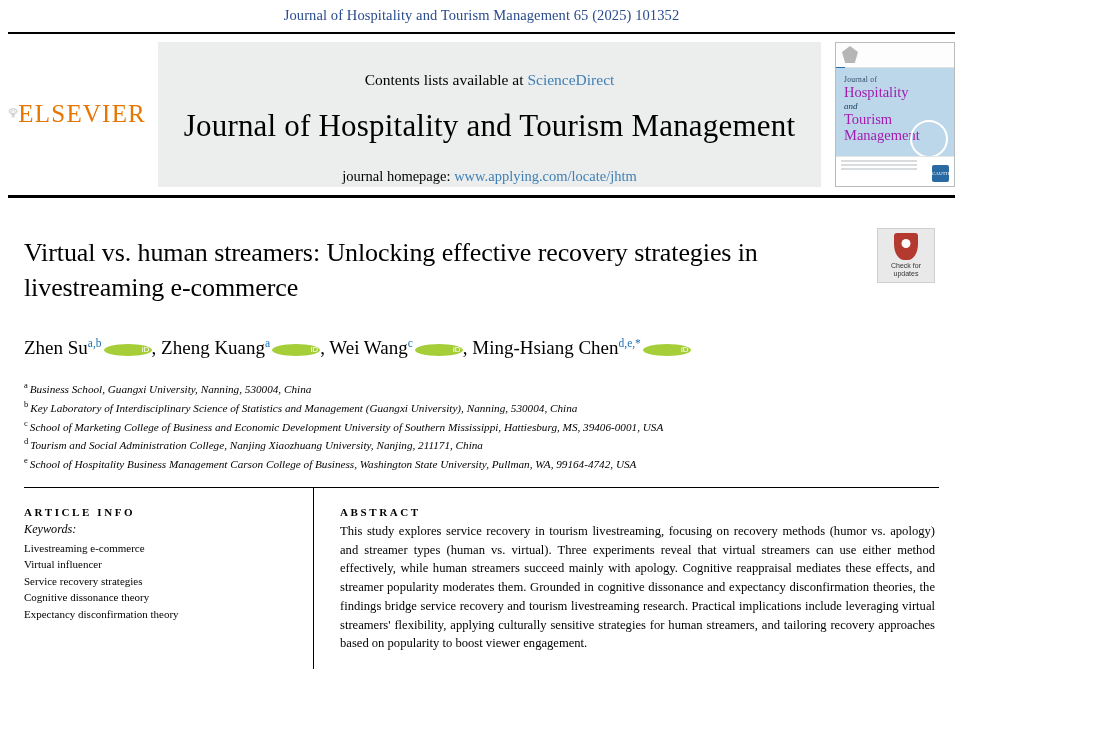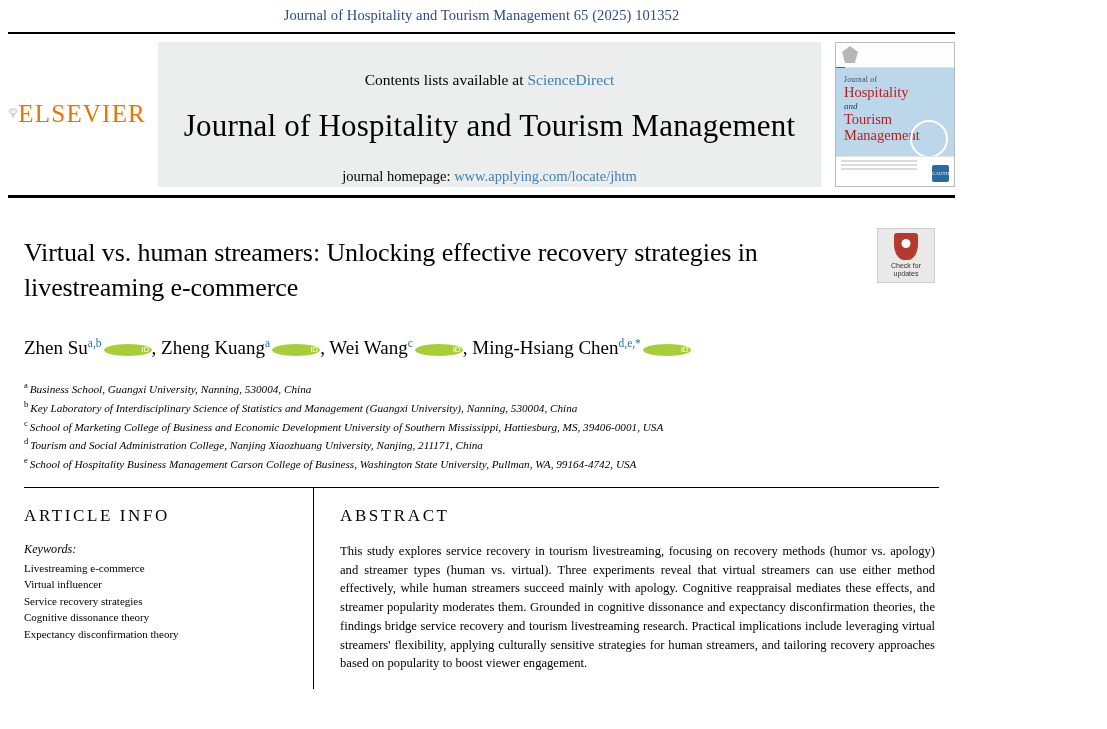--- a/index.html
+++ b/index.html
@@ -132,21 +132,21 @@
     padding: 7px 8px 4px 8px;
     box-sizing: border-box;
   }
   .cover-band .jn {
     font-size: 7.5px;
     color: #2e4a63;
     letter-spacing: .3px;
   }
   .cover-band .t1 {
     font-size: 14.5px;
-    color: #b91c1c;
+    color: #a21caf;
     line-height: 1.08;
     margin-top: 1px;
   }
   .cover-band .t2 {
     font-size: 9px;
     color: #123a5e;
     font-style: italic;
   }
   .cover-circle {
     position: absolute;
@@ -309,24 +309,25 @@
     border-right: 1px solid #000;
     padding: 18px 14px 16px 0;
     box-sizing: border-box;
   }
   .col-abstract {
     flex: 1 1 auto;
     padding: 18px 4px 16px 26px;
     box-sizing: border-box;
   }
   .sec-head {
-    font-size: 17px;
+    font-size: 11px;
     letter-spacing: 2.6px;
     font-family: "Liberation Serif", serif;
-    margin-bottom: 16px;
+    margin-bottom: 4px;
+    font-weight: bold;
   }
   .kw-label {
     font-size: 12.2px;
     font-style: italic;
     margin-bottom: 3px;
   }
   .kw-list {
     font-size: 11px;
     line-height: 1.5;
   }

